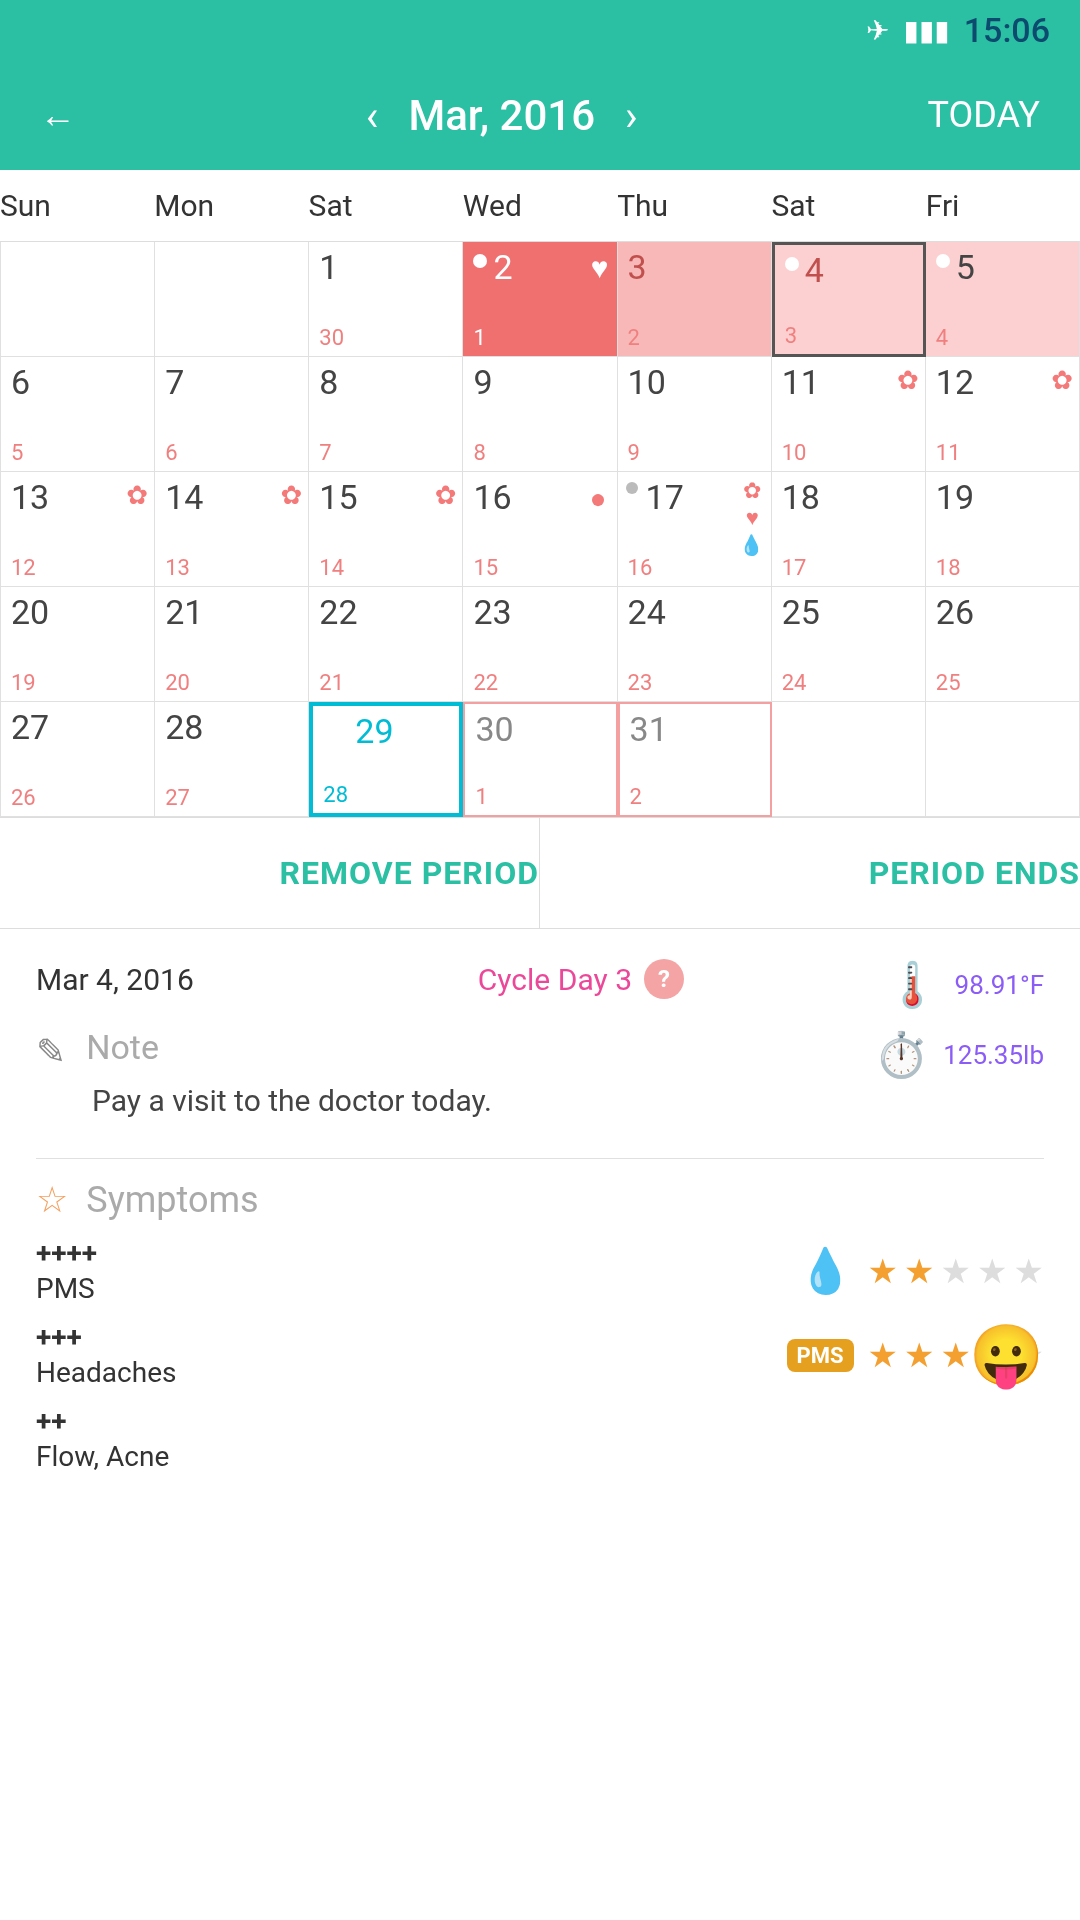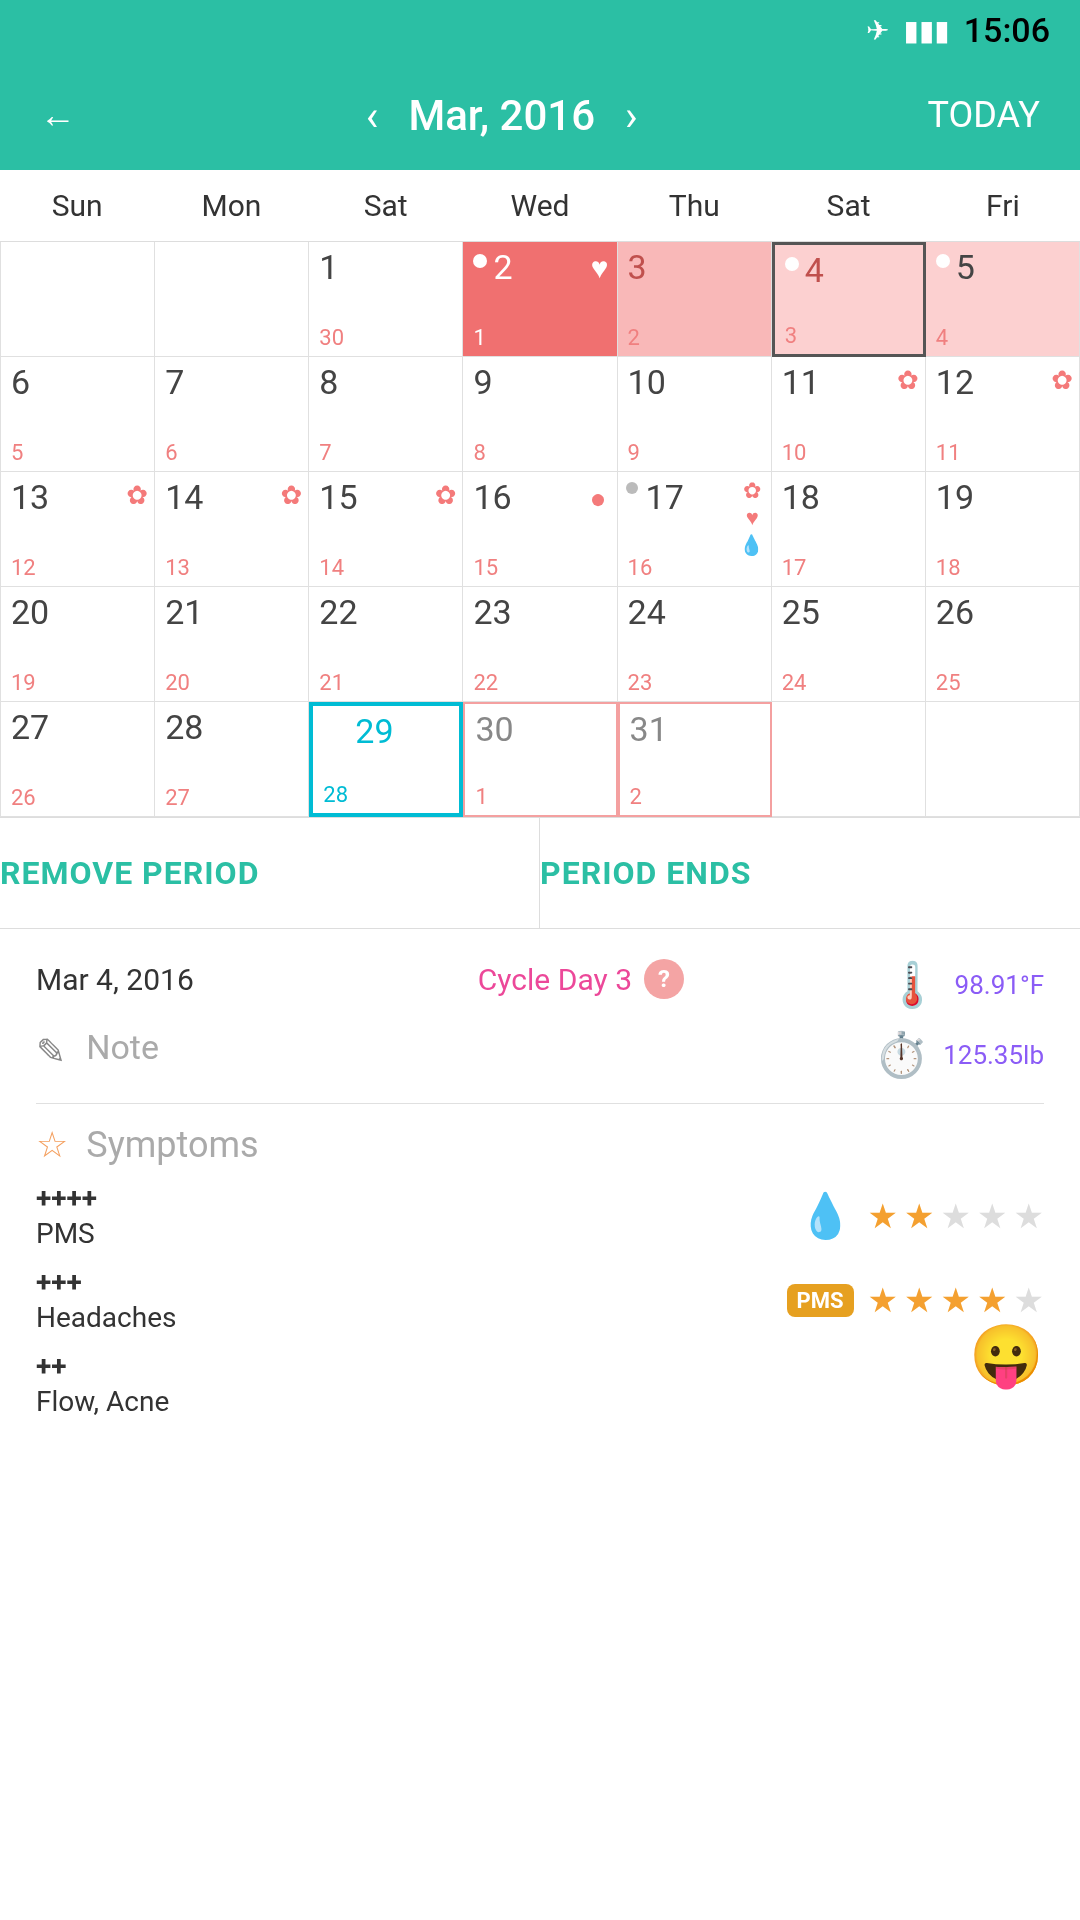--- a/index.html
+++ b/index.html
@@ -21,21 +21,21 @@
       justify-content: flex-end;
       padding: 0 30px;
       gap: 18px;
     }
     .status-bar .status-icons {
       display: flex;
       align-items: center;
       gap: 14px;
     }
     .status-bar .time {
-      color: #000000;
+      color: #0c4a6e;
       font-size: 34px;
       font-weight: 500;
     }
     .status-icon {
       color: #fff;
       font-size: 28px;
     }
 
     
     .header {
@@ -73,21 +73,21 @@
       width: 100%;
     }
 
     
     .day-headers {
       display: grid;
       grid-template-columns: repeat(7, 1fr);
       border-bottom: 1px solid #ddd;
     }
     .day-header {
-      text-align: center;
+      text-align: left;
       padding: 18px 0;
       font-size: 30px;
       color: #333;
       font-weight: 400;
     }
 
     
     .calendar-grid {
       display: grid;
       grid-template-columns: repeat(7, 1fr);
@@ -148,21 +148,21 @@
 
     
     .action-buttons {
       display: grid;
       grid-template-columns: 1fr 1fr;
       border-top: 1px solid #ddd;
       border-bottom: 1px solid #ddd;
     }
     .action-btn {
       padding: 36px 0;
-      text-align: left;
+      text-align: right;
       font-size: 32px;
       font-weight: 700;
       color: #2bbfa4;
       cursor: pointer;
       letter-spacing: 1px;
     }
     .action-btn:first-child {
       border-right: 1px solid #ddd;
     }
 
@@ -529,20 +529,21 @@
         <div class="cycle-day-badge">
           <span class="cycle-day-text">Cycle Day 3</span>
           <div class="cycle-day-help">?</div>
         </div>
       </div>
 
       <div class="note-section">
         <span class="note-icon">✎</span>
         <span class="note-label">Note</span>
       </div>
+      <div class="note-text">Pay a visit to the doctor today.</div>
     </div>
 
     <div class="detail-right">
 
       <div class="stat-item">
         <span style="font-size:44px;color:#f47a7a;">🌡️</span>
         <span class="stat-value">98.91°F</span>
       </div>
 
       <div class="stat-item">

